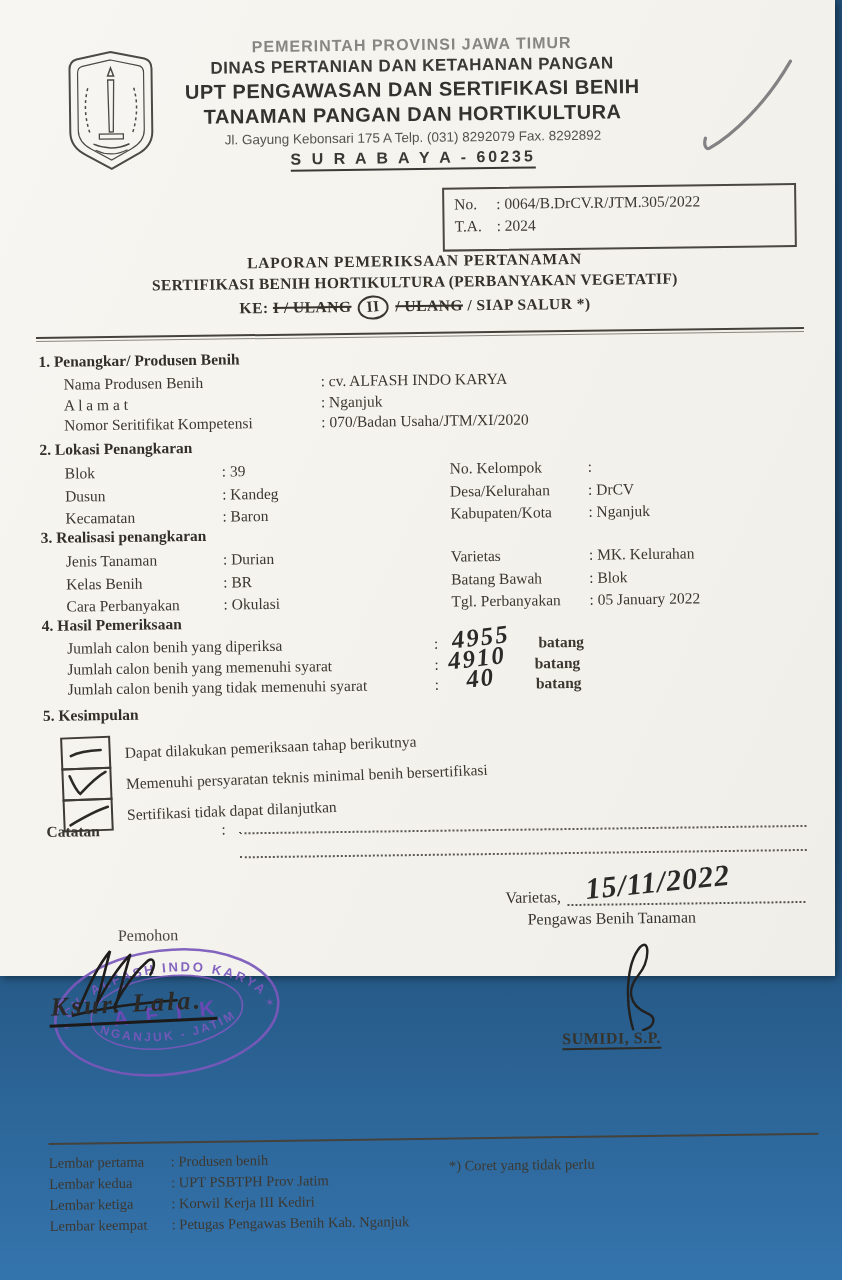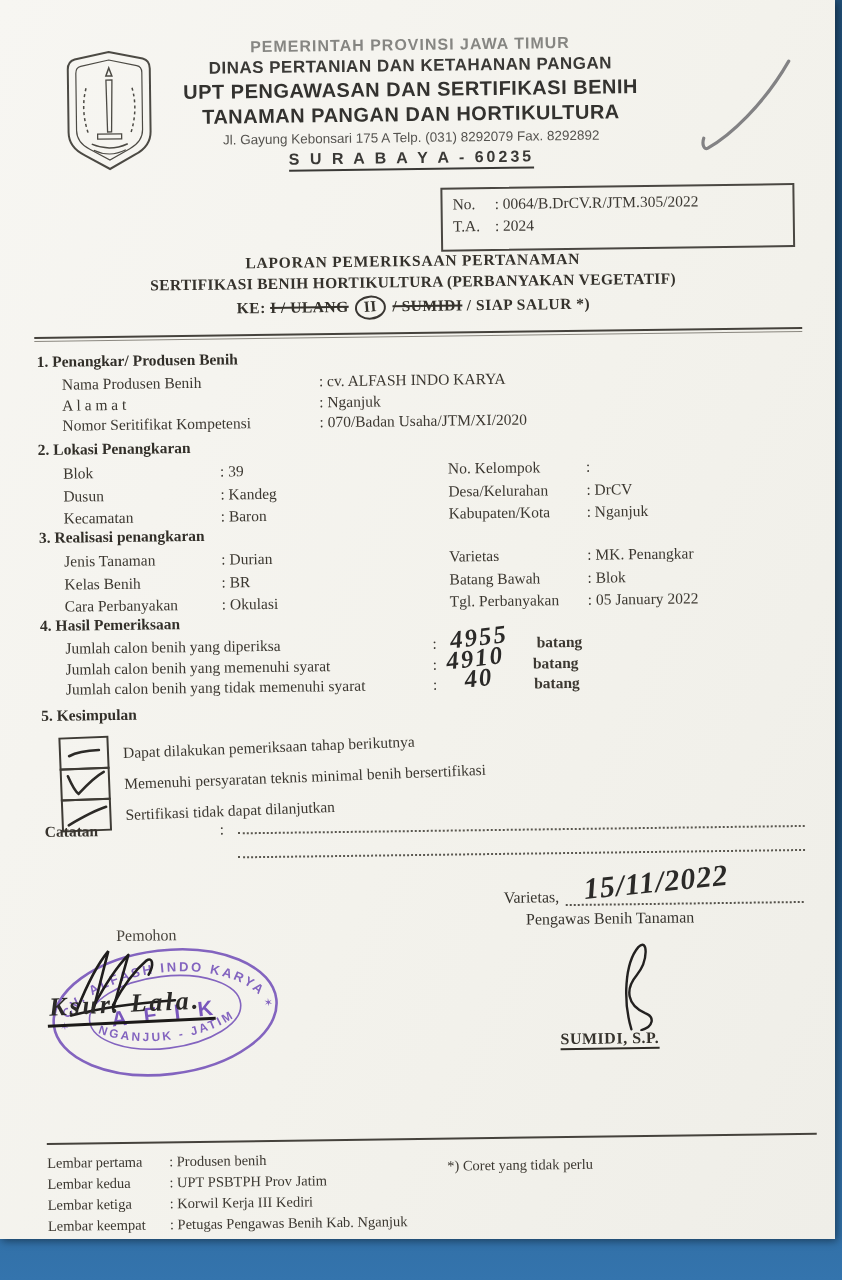--- a/index.html
+++ b/index.html
@@ -2,21 +2,21 @@
 <html><head>
 <meta charset="utf-8">
 <style>
   html,body{margin:0;padding:0;}
   body{
     width:842px;height:1280px;overflow:hidden;position:relative;
     background:linear-gradient(180deg,#214f77 0%,#1d496f 60%,#3474ad 100%);
     font-family:"Liberation Serif", serif;color:#343029;
   }
   .paper{
-    position:absolute;left:0;top:0;width:835px;height:1239px;
+    position:absolute;left:0;top:0;width:835px;height:976px;
     background:linear-gradient(115deg,#f7f6f2 0%,#f3f2ec 55%,#efeee8 100%);
     box-shadow:2px 2px 8px rgba(0,0,0,.45);
   }
   .sheet{position:absolute;left:0;top:0;width:100%;height:100%;transform:rotate(-0.75deg);transform-origin:50% 50%;}
   .hdr{ text-align:center;padding-top:36px;font-family:"Liberation Sans",sans-serif;}
   .hdr-l1{font-size:16px;color:#6b6b68;letter-spacing:1px;font-weight:bold;opacity:.8;}
   .hdr-l2{font-size:17px;font-weight:bold;color:#3a3936;margin-top:2px;letter-spacing:.5px;}
   .hdr-l3{font-size:20px;font-weight:bold;color:#33322f;margin-top:2px;letter-spacing:.5px;}
   .hdr-l4{font-size:20px;font-weight:bold;color:#33322f;margin-top:2px;letter-spacing:.5px;}
   .hdr-addr{font-size:13.5px;color:#55534f;margin-top:4px;}
@@ -121,21 +121,21 @@
     </div>
   </div>
 
   <div class="titleblk">
     <div class="t1">LAPORAN PEMERIKSAAN PERTANAMAN</div>
     <div class="t2">SERTIFIKASI BENIH HORTIKULTURA (PERBANYAKAN VEGETATIF)</div>
     <div class="t3">
       <span>KE:</span>
       <span class="strike">I / ULANG</span>
       <span class="circled">II</span>
-      <span class="strike">/ SUMIDI</span>
+      <span class="strike">/ ULANG</span>
       <span>/ SIAP SALUR *)</span>
     </div>
   </div>
   <div class="rule"></div>
 
   <div class="sec" style="top:348px;width:760px;">
     <h3>1.  Penangkar/ Produsen Benih</h3>
     <div class="row">
       <span class="l1a">Nama Produsen Benih</span>
       <span>: cv. ALFASH INDO KARYA</span>
@@ -171,21 +171,21 @@
       <span>:   Nganjuk</span>
     </div>
   </div>
 
   <div class="sec twocol" style="top:524px;width:780px;">
     <h3>3. Realisasi penangkaran</h3>
     <div class="row" style="line-height:22.5px;">
       <span class="la">Jenis Tanaman</span>
       <span class="va">:  Durian</span>
       <span class="lb">Varietas</span>
-      <span>:   MK. Penangkar</span>
+      <span>:   MK. Kelurahan</span>
     </div>
     <div class="row" style="line-height:22.5px;">
       <span class="la">Kelas Benih</span>
       <span class="va">:  BR</span>
       <span class="lb">Batang Bawah</span>
       <span>:   Blok</span>
     </div>
     <div class="row" style="line-height:22.5px;">
       <span class="la">Cara Perbanyakan</span>
       <span class="va">:  Okulasi</span>

